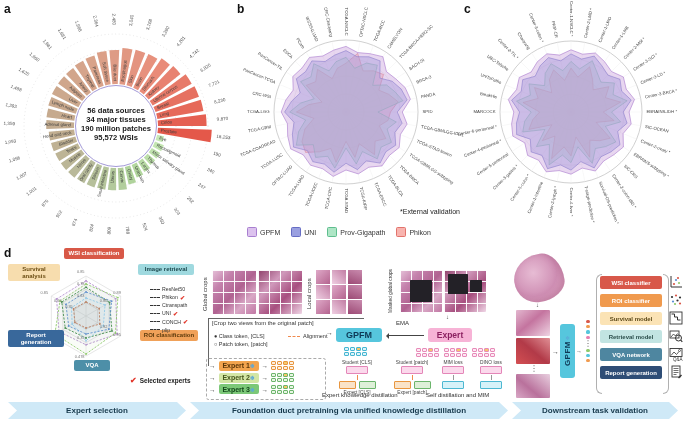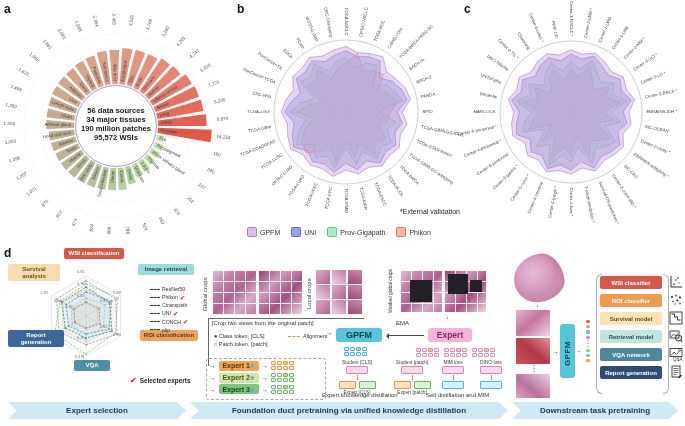--- a/index.html
+++ b/index.html
@@ -750,15 +750,15 @@
       </svg>
     <svg class="ticon" style="left:157px;top:119px" width="14" height="14" viewBox="0 0 14 14">
         <rect x="3" y="1" width="8" height="11" fill="none" stroke="#333" stroke-width="0.9"></rect>
         <path d="M4.5 3.5 h5 M4.5 5.5 h5 M4.5 7.5 h5 M4.5 9.5 h3" stroke="#333" stroke-width="0.7"></path>
         <path d="M9 12.5 l3-3 1 1 -3 3 z" fill="#333"></path>
       </svg>
   </div>
 
   <div class="banner" style="left:8px;top:402px;width:178px">Expert selection</div>
   <div class="banner" style="left:190px;top:402px;width:318px">Foundation duct pretraining via unified knowledge distillation</div>
-  <div class="banner" style="left:512px;top:402px;width:166px">Downstream task pretraining</div>
+  <div class="banner" style="left:512px;top:402px;width:166px">Downstream task validation</div>
 
 </div>
 
 </body></html>

